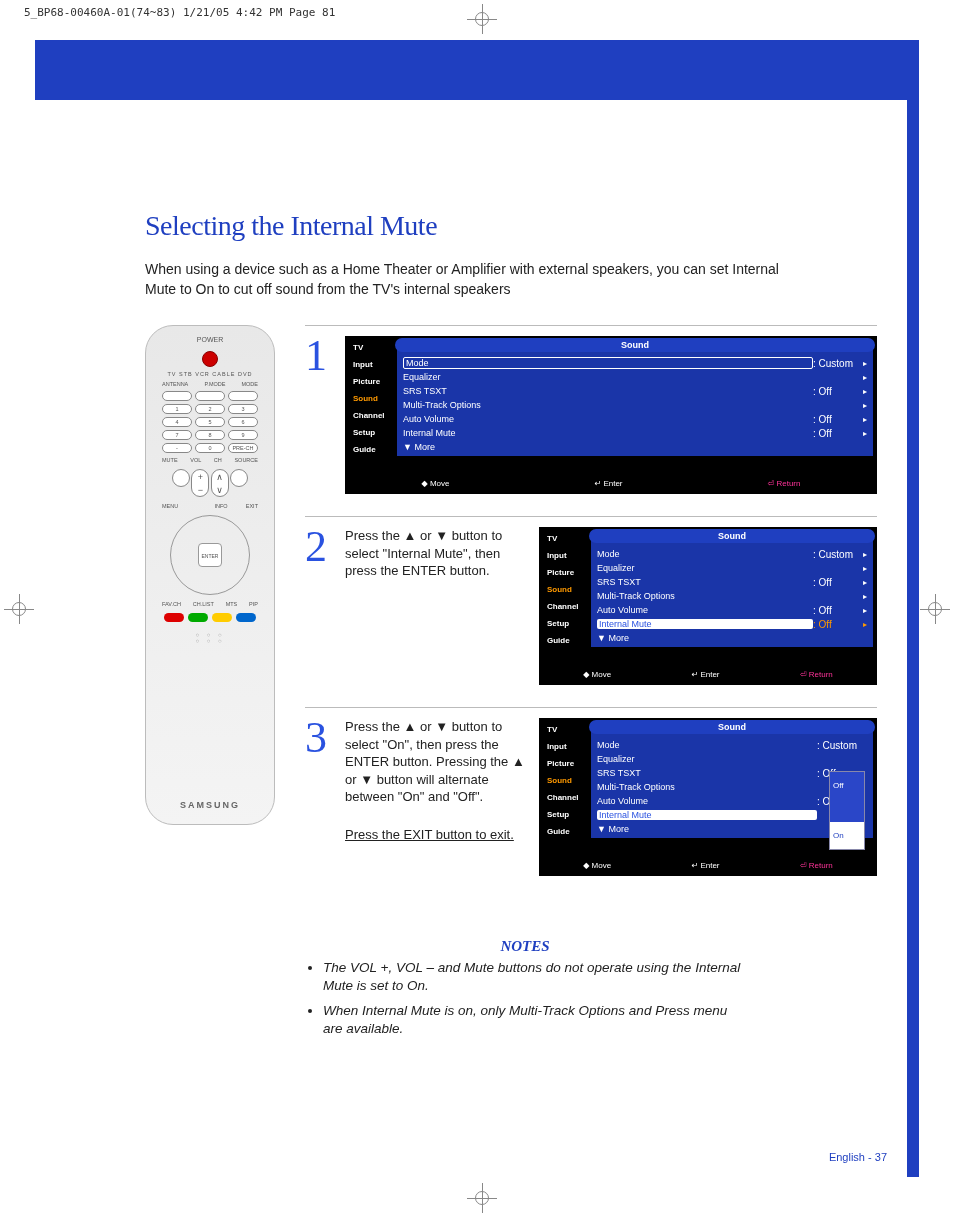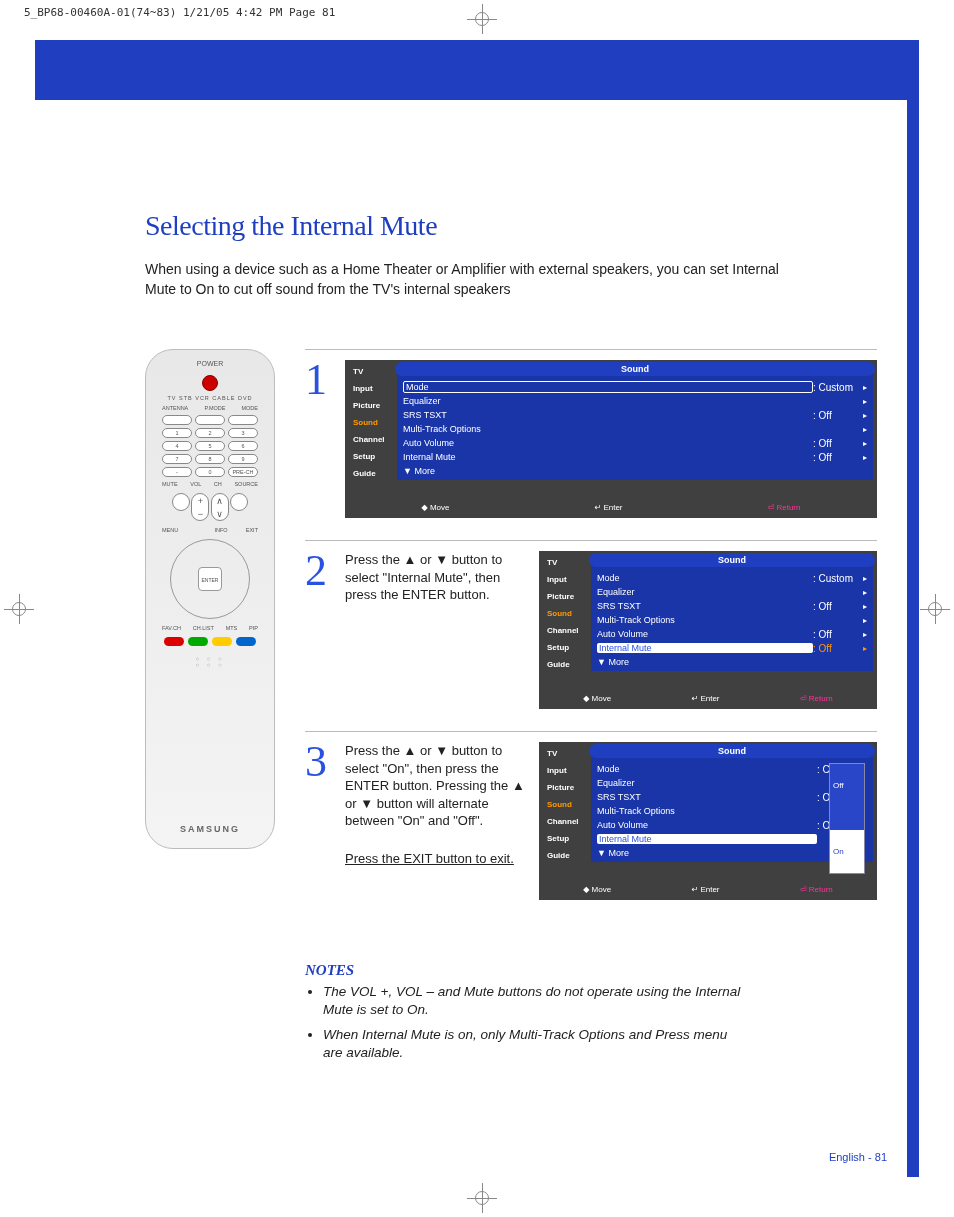--- a/index.html
+++ b/index.html
@@ -46,21 +46,21 @@
     font-family: "Times New Roman", serif;
     font-size: 28px;
     font-weight: 300;
     color: #1f3fc0;
     letter-spacing: -0.5px;
     margin-bottom: 18px;
   }
   .intro {
     font-size: 14px;
     line-height: 1.4;
-    margin-bottom: 50px;
+    margin-bottom: 26px;
     max-width: 650px;
   }
   .content-row {
     display: flex;
     align-items: flex-start;
     gap: 30px;
   }
   .remote {
     width: 130px;
     height: 500px;
@@ -110,46 +110,46 @@
   .step-text {
     width: 180px;
     font-size: 13px;
     line-height: 1.35;
     flex-shrink:0;
   }
   .step-text .exit { margin-top:20px;text-decoration:underline;}
   .osd {
     flex:1;
     min-width: 200px;
-    background: #404040;
+    background: #000000;
     padding: 4px;
     font-size: 9px;
     color: #fff;
     position: relative;
   }
   .osd .tabs { width: 46px; float:left; }
   .osd .tab { height:16px; line-height:16px; font-size:8px; font-weight:bold; padding-left:4px; margin-bottom:1px; border-radius:2px 0 0 2px;}
   .osd .tab.active { color:#ff9a00; }
   .osd .panel { margin-left:48px; background:#1a35a8; padding:4px 4px 2px 4px; min-height:110px;}
   .osd .paneltitle { text-align:center; font-weight:bold; margin:-6px -6px 4px -6px; padding:2px 0; background:#1f3fc0; border-radius:8px;}
   .osd .row { display:flex; justify-content:space-between; align-items:center; height:14px; padding:0 2px;}
   .osd .row .lbl { flex:1;}
   .osd .row .val { width:50px; text-align:left; font-size:10px;}
   .osd .row .arr::after { content:"▸"; font-size:8px;}
   .osd .row.box .lbl { border:1px solid #fff; padding:0 2px; border-radius:2px;}
   .osd .row.highlight { color:#ff9a00; }
   .osd .row.highlight .lbl { color:#2a52e0; background:#fff; border-radius:2px; padding:0 2px;}
   .osd .footer { display:flex; justify-content:space-around; font-size:8px; margin-top:21px; padding:2px 0;}
   .osd .footer .ret { color:#f39;}
   .osd .popup { position:absolute; right:12px; bottom:26px; width:36px; border:1px solid #88a; background:#2a46c8; font-size:8px;}
-  .osd .popup div { padding:17px 3px;}
+  .osd .popup div { padding:9px 3px;}
   .osd .popup .sel { background:#fff; color:#1f3fc0;margin-top:23px;}
 
   .notes-block { margin-top: 40px; margin-left: 160px; max-width: 440px;}
-  .notes-head { color:#1f3fc0; font-style:italic; font-weight:bold; font-size:15px; font-family:"Times New Roman",serif; margin-bottom:4px;}
+  .notes-head { color:#1f3fc0; font-style:italic; font-weight:bold; font-size:15px; font-family:"Times New Roman",serif; margin-bottom:4px;text-align:center;}
   .notes-block ul { list-style: disc; padding-left: 18px; font-style: italic; font-size:13.5px; line-height:1.35;}
   .notes-block li { margin-bottom:6px;}
 
   .page-footer { position:absolute; bottom:14px; right:20px; font-size:11px; color:#1f3fc0;}
 </style>
 </head>
 <body>
 
 <div class="header-bar">5_BP68-00460A-01(74~83)  1/21/05  4:42 PM  Page 81</div>
 
@@ -431,14 +431,14 @@
   </div>
 
   <div class="notes-block">
     <div class="notes-head">NOTES</div>
     <ul id="notes-list">
         <li>The VOL +, VOL – and Mute buttons do not operate using the Internal Mute is set to On.</li>
         <li>When Internal Mute is on, only Multi-Track Options and Press menu are available.</li>
       </ul>
   </div>
 
-  <div class="page-footer">English - 81</div>
+  <div class="page-footer">English - 37</div>
 </div>
 
 </body></html>

